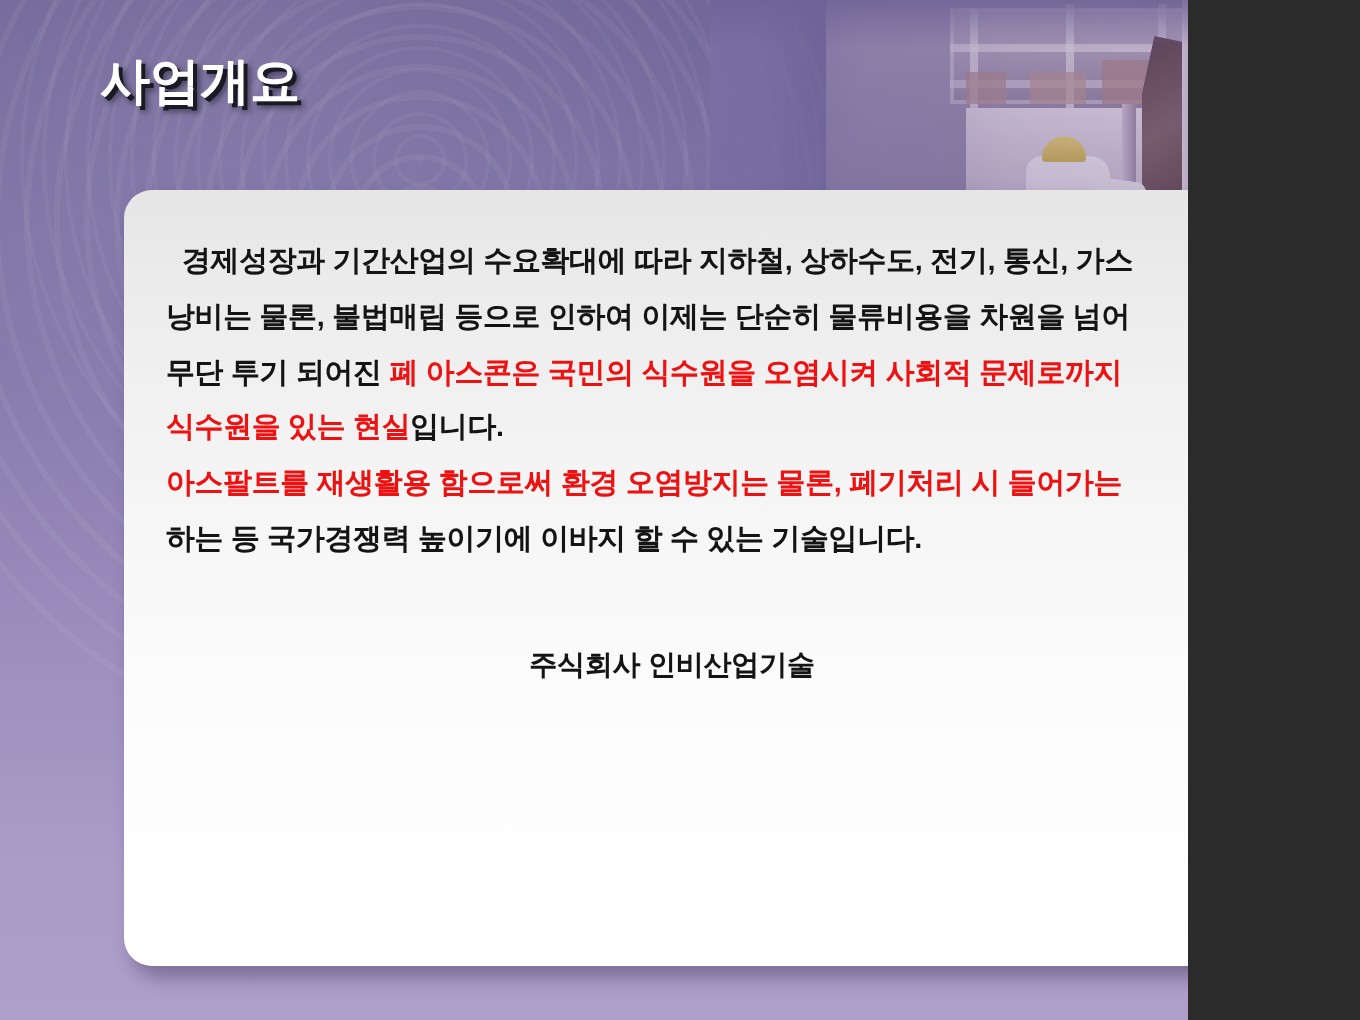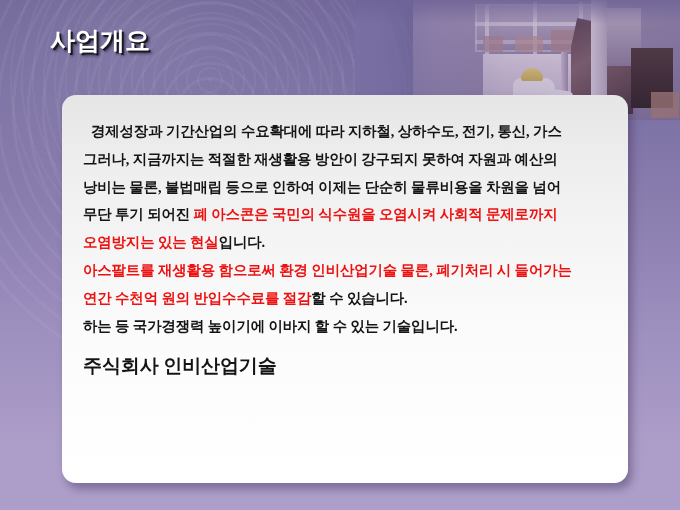--- a/index.html
+++ b/index.html
@@ -2,24 +2,24 @@
 <html><head>
 <meta charset="utf-8">
 <style>
   html, body {
     margin: 0;
     padding: 0;
     background: #2b2b2b;
   }
   #slide {
     position: relative;
-    width: 680px;
+    width: 594px;
     height: 510px;
     overflow: hidden;
-    font-family: Liberation Serif, serif;
+    font-family: Liberation Sans, sans-serif;
     background: #1d4ed8;
   }
 
   
   .bg-base {
     position: absolute;
     inset: 0;
     background:
       linear-gradient(to bottom,
         #6e6396 0%,
@@ -195,24 +195,24 @@
     font-weight: bold;
     line-height: 27.8px;
     color: #141414;
     letter-spacing: -0.1px;
     word-break: keep-all;
   }
   .ln { white-space: nowrap; }
   .red { color: #ee1111; }
   .indent { padding-left: 8px; }
   .signature {
-    margin-top: 12px;
-    text-align: left;
+    margin-top: 34px;
+    text-align: center;
     padding-right: 32px;
-    font-size: 19px;
+    font-size: 14px;
     font-weight: bold;
     color: #141414;
     letter-spacing: -0.1px;
     white-space: nowrap;
   }
 </style>
 </head>
 <body>
 
 <div id="slide">
@@ -250,25 +250,23 @@
       <div class="ph-top"></div>
     </div>
   </div>
 
   <div class="title">사업개요</div>
 
   <div class="card">
     <div class="card-body">
       <div id="lines-host">
           <div class="ln indent"><span>경제성장과 기간산업의 수요확대에 따라 지하철, 상하수도, 전기, 통신, 가스</span></div>
-          <div class="ln"><span>그러나, 지금까지는 적절한 재생활용 방안이 강구되지 못하여 자원과 예산의</span></div>
           <div class="ln"><span>낭비는 물론, 불법매립 등으로 인하여 이제는 단순히 물류비용을 차원을 넘어</span></div>
           <div class="ln"><span>무단 투기 되어진 </span><span class="red">폐 아스콘은 국민의 식수원을 오염시켜 사회적 문제로까지</span></div>
-          <div class="ln"><span class="red">오염방지는 있는 현실</span><span>입니다.</span></div>
-          <div class="ln"><span class="red">아스팔트를 재생활용 함으로써 환경 인비산업기술 물론, 폐기처리 시 들어가는</span></div>
-          <div class="ln"><span class="red">연간 수천억 원의 반입수수료를 절감</span><span>할 수 있습니다.</span></div>
+          <div class="ln"><span class="red">식수원을 있는 현실</span><span>입니다.</span></div>
+          <div class="ln"><span class="red">아스팔트를 재생활용 함으로써 환경 오염방지는 물론, 폐기처리 시 들어가는</span></div>
           <div class="ln"><span>하는 등 국가경쟁력 높이기에 이바지 할 수 있는 기술입니다.</span></div>
         </div>
       <div class="signature">주식회사 인비산업기술</div>
     </div>
   </div>
 
 </div>
 
 </body></html>

